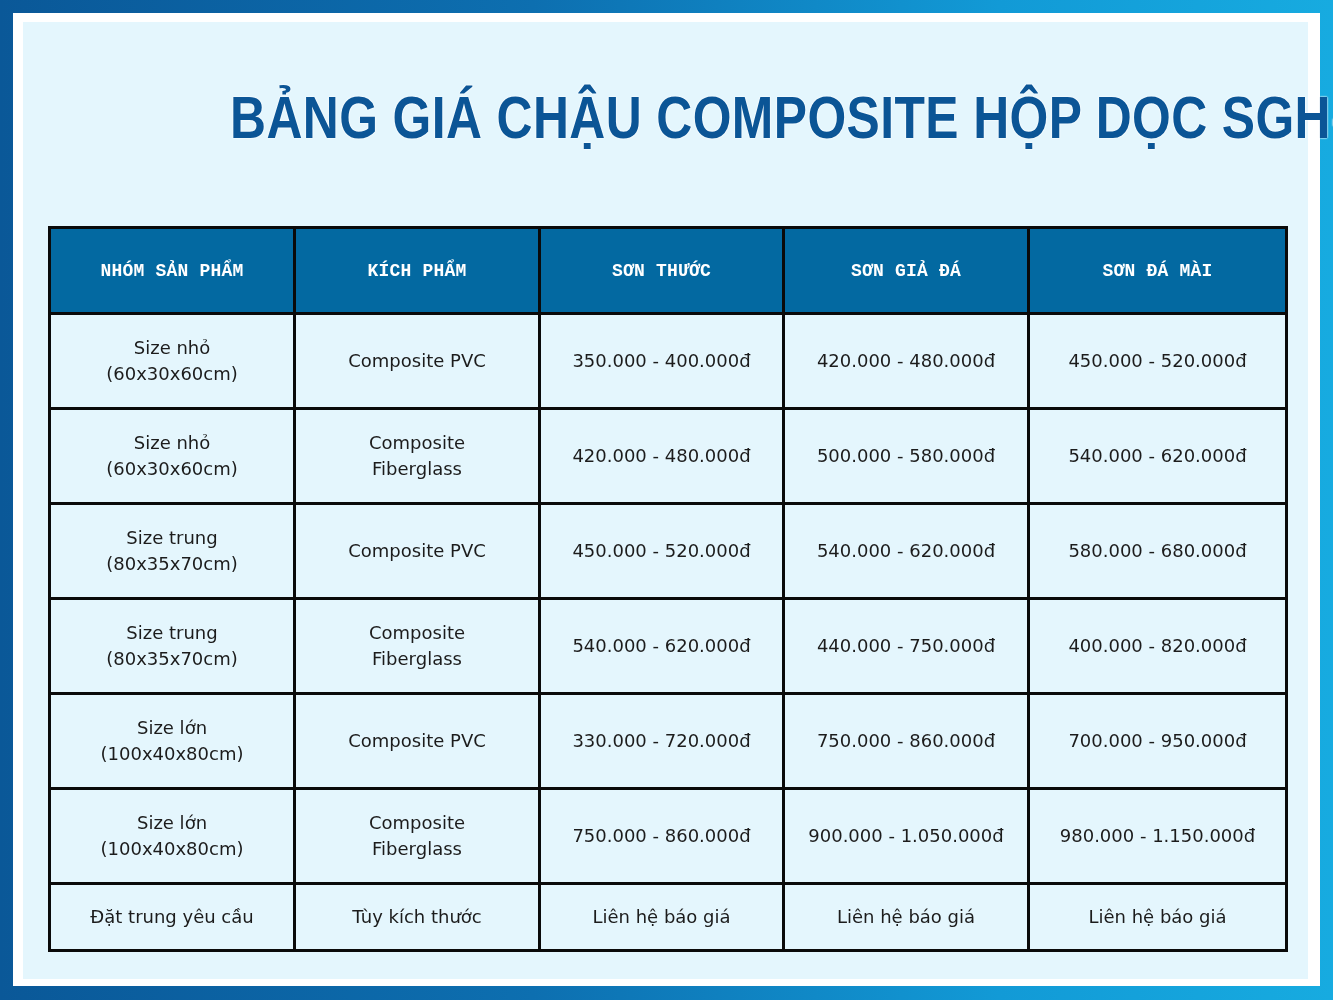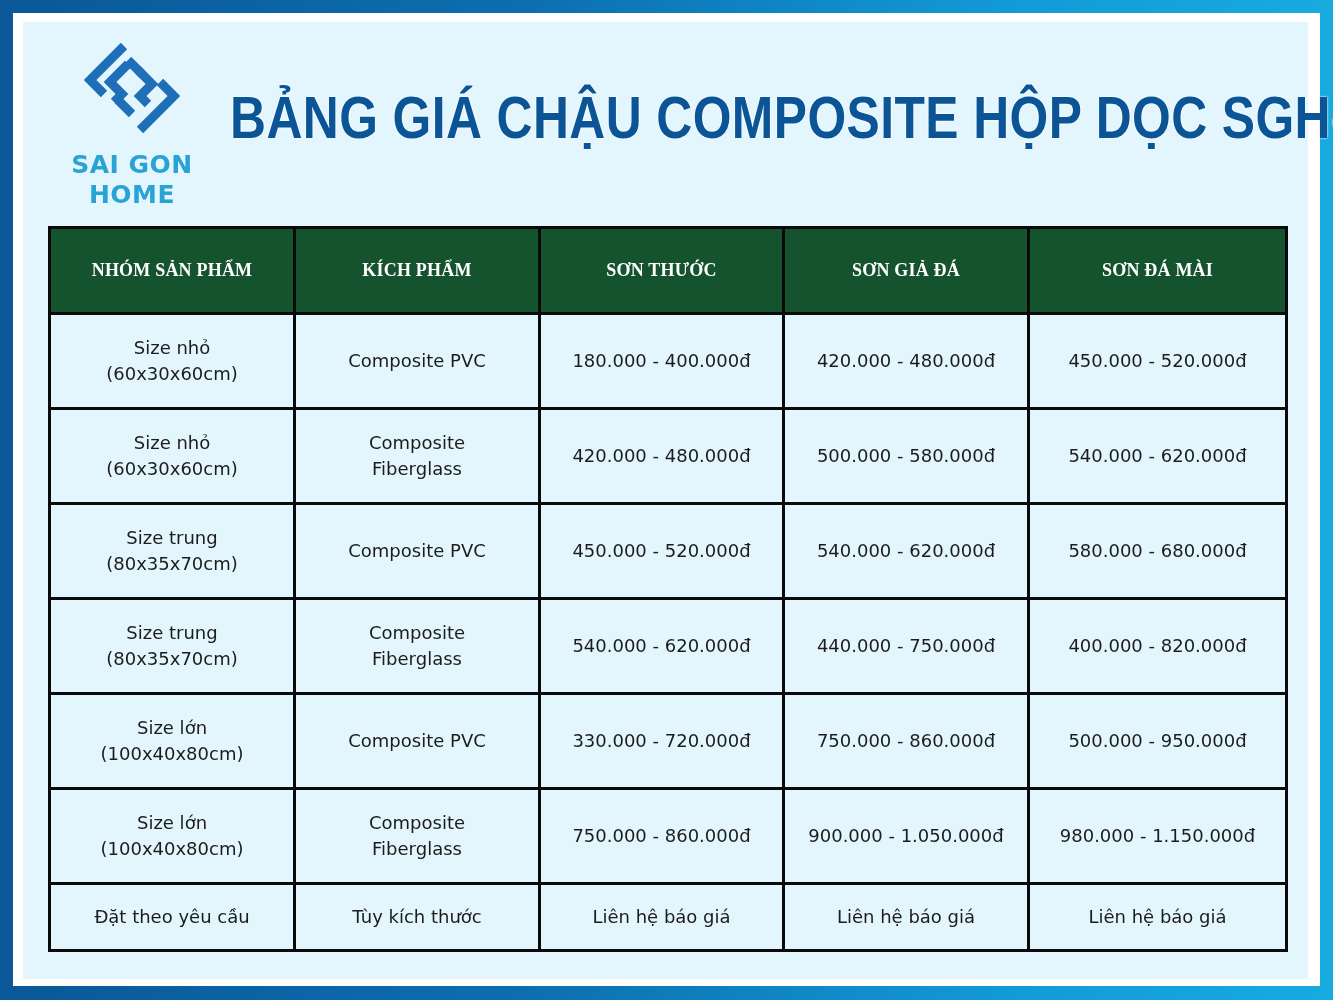--- a/index.html
+++ b/index.html
@@ -60,23 +60,23 @@
       border-collapse: collapse;
       table-layout: fixed;
       border: 3px solid #0a0a0a;
     }
     .price-table th, .price-table td {
       border: 3px solid #0a0a0a;
       text-align: center;
       vertical-align: middle;
     }
     .price-table th {
-      background: #14532d;
+      background: #0369a1;
       color: #ffffff;
-      font-family: Liberation Serif, serif;
+      font-family: Liberation Mono, monospace;
       font-weight: bold;
       font-size: 18px;
       height: 86px;
       letter-spacing: 0.2px;
     }
     .price-table td {
       background: #e4f6fd;
       color: #1c1c1c;
       font-family: "DejaVu Sans", sans-serif;
       font-size: 18px;
@@ -91,38 +91,20 @@
     .col5 { width: 258px; }
     .cell-line { display: block; }
   </style>
 </head>
 <body>
 
 <div class="frame-white"></div>
 
 <div class="content">
 
-  <div class="logo">
-    <svg width="96" height="96" viewBox="0 0 96 96">
-      <g fill="none" stroke="#1e6fb7" stroke-width="9" stroke-linecap="butt" stroke-linejoin="miter">
-
-        <polyline points="40,4 6,38 20,52"></polyline>
-        <polyline points="56,88 90,54 76,40"></polyline>
-
-        <polyline points="44,22 26,40 38,52 30,60"></polyline>
-        <polyline points="54,28 68,42 56,54 64,62"></polyline>
-        <polyline points="34,58 48,72"></polyline>
-        <polyline points="44,18 58,32"></polyline>
-      </g>
-    </svg>
-    <div class="logo-text">
-      <span class="cell-line">SAI GON</span>
-      <span class="cell-line">HOME</span>
-    </div>
-  </div>
 
   <h1 class="title">BẢNG GIÁ CHẬU COMPOSITE HỘP DỌC SGH-004</h1>
 
   <table class="price-table">
     <colgroup>
       <col class="col1">
         <col class="col2">
         <col class="col3">
         <col class="col4">
         <col class="col5">
@@ -138,21 +120,21 @@
     </thead>
     <tbody>
       <tr>
         <td>
           <span class="cell-line">Size nhỏ</span>
           <span class="cell-line">(60x30x60cm)</span>
         </td>
         <td>
           <span class="cell-line">Composite PVC</span>
         </td>
-        <td>180.000 - 400.000đ</td>
+        <td>350.000 - 400.000đ</td>
         <td>420.000 - 480.000đ</td>
         <td>450.000 - 520.000đ</td>
       </tr>
       <tr>
         <td>
           <span class="cell-line">Size nhỏ</span>
           <span class="cell-line">(60x30x60cm)</span>
         </td>
         <td>
           <span class="cell-line">Composite</span>
@@ -190,37 +172,37 @@
       <tr>
         <td>
           <span class="cell-line">Size lớn</span>
           <span class="cell-line">(100x40x80cm)</span>
         </td>
         <td>
           <span class="cell-line">Composite PVC</span>
         </td>
         <td>330.000 - 720.000đ</td>
         <td>750.000 - 860.000đ</td>
-        <td>500.000 - 950.000đ</td>
+        <td>700.000 - 950.000đ</td>
       </tr>
       <tr>
         <td>
           <span class="cell-line">Size lớn</span>
           <span class="cell-line">(100x40x80cm)</span>
         </td>
         <td>
           <span class="cell-line">Composite</span>
           <span class="cell-line">Fiberglass</span>
         </td>
         <td>750.000 - 860.000đ</td>
         <td>900.000 - 1.050.000đ</td>
         <td>980.000 - 1.150.000đ</td>
       </tr>
       <tr class="last">
-        <td>Đặt theo yêu cầu</td>
+        <td>Đặt trung yêu cầu</td>
         <td>Tùy kích thước</td>
         <td>Liên hệ báo giá</td>
         <td>Liên hệ báo giá</td>
         <td>Liên hệ báo giá</td>
       </tr>
     </tbody>
   </table>
 
 </div>
 

